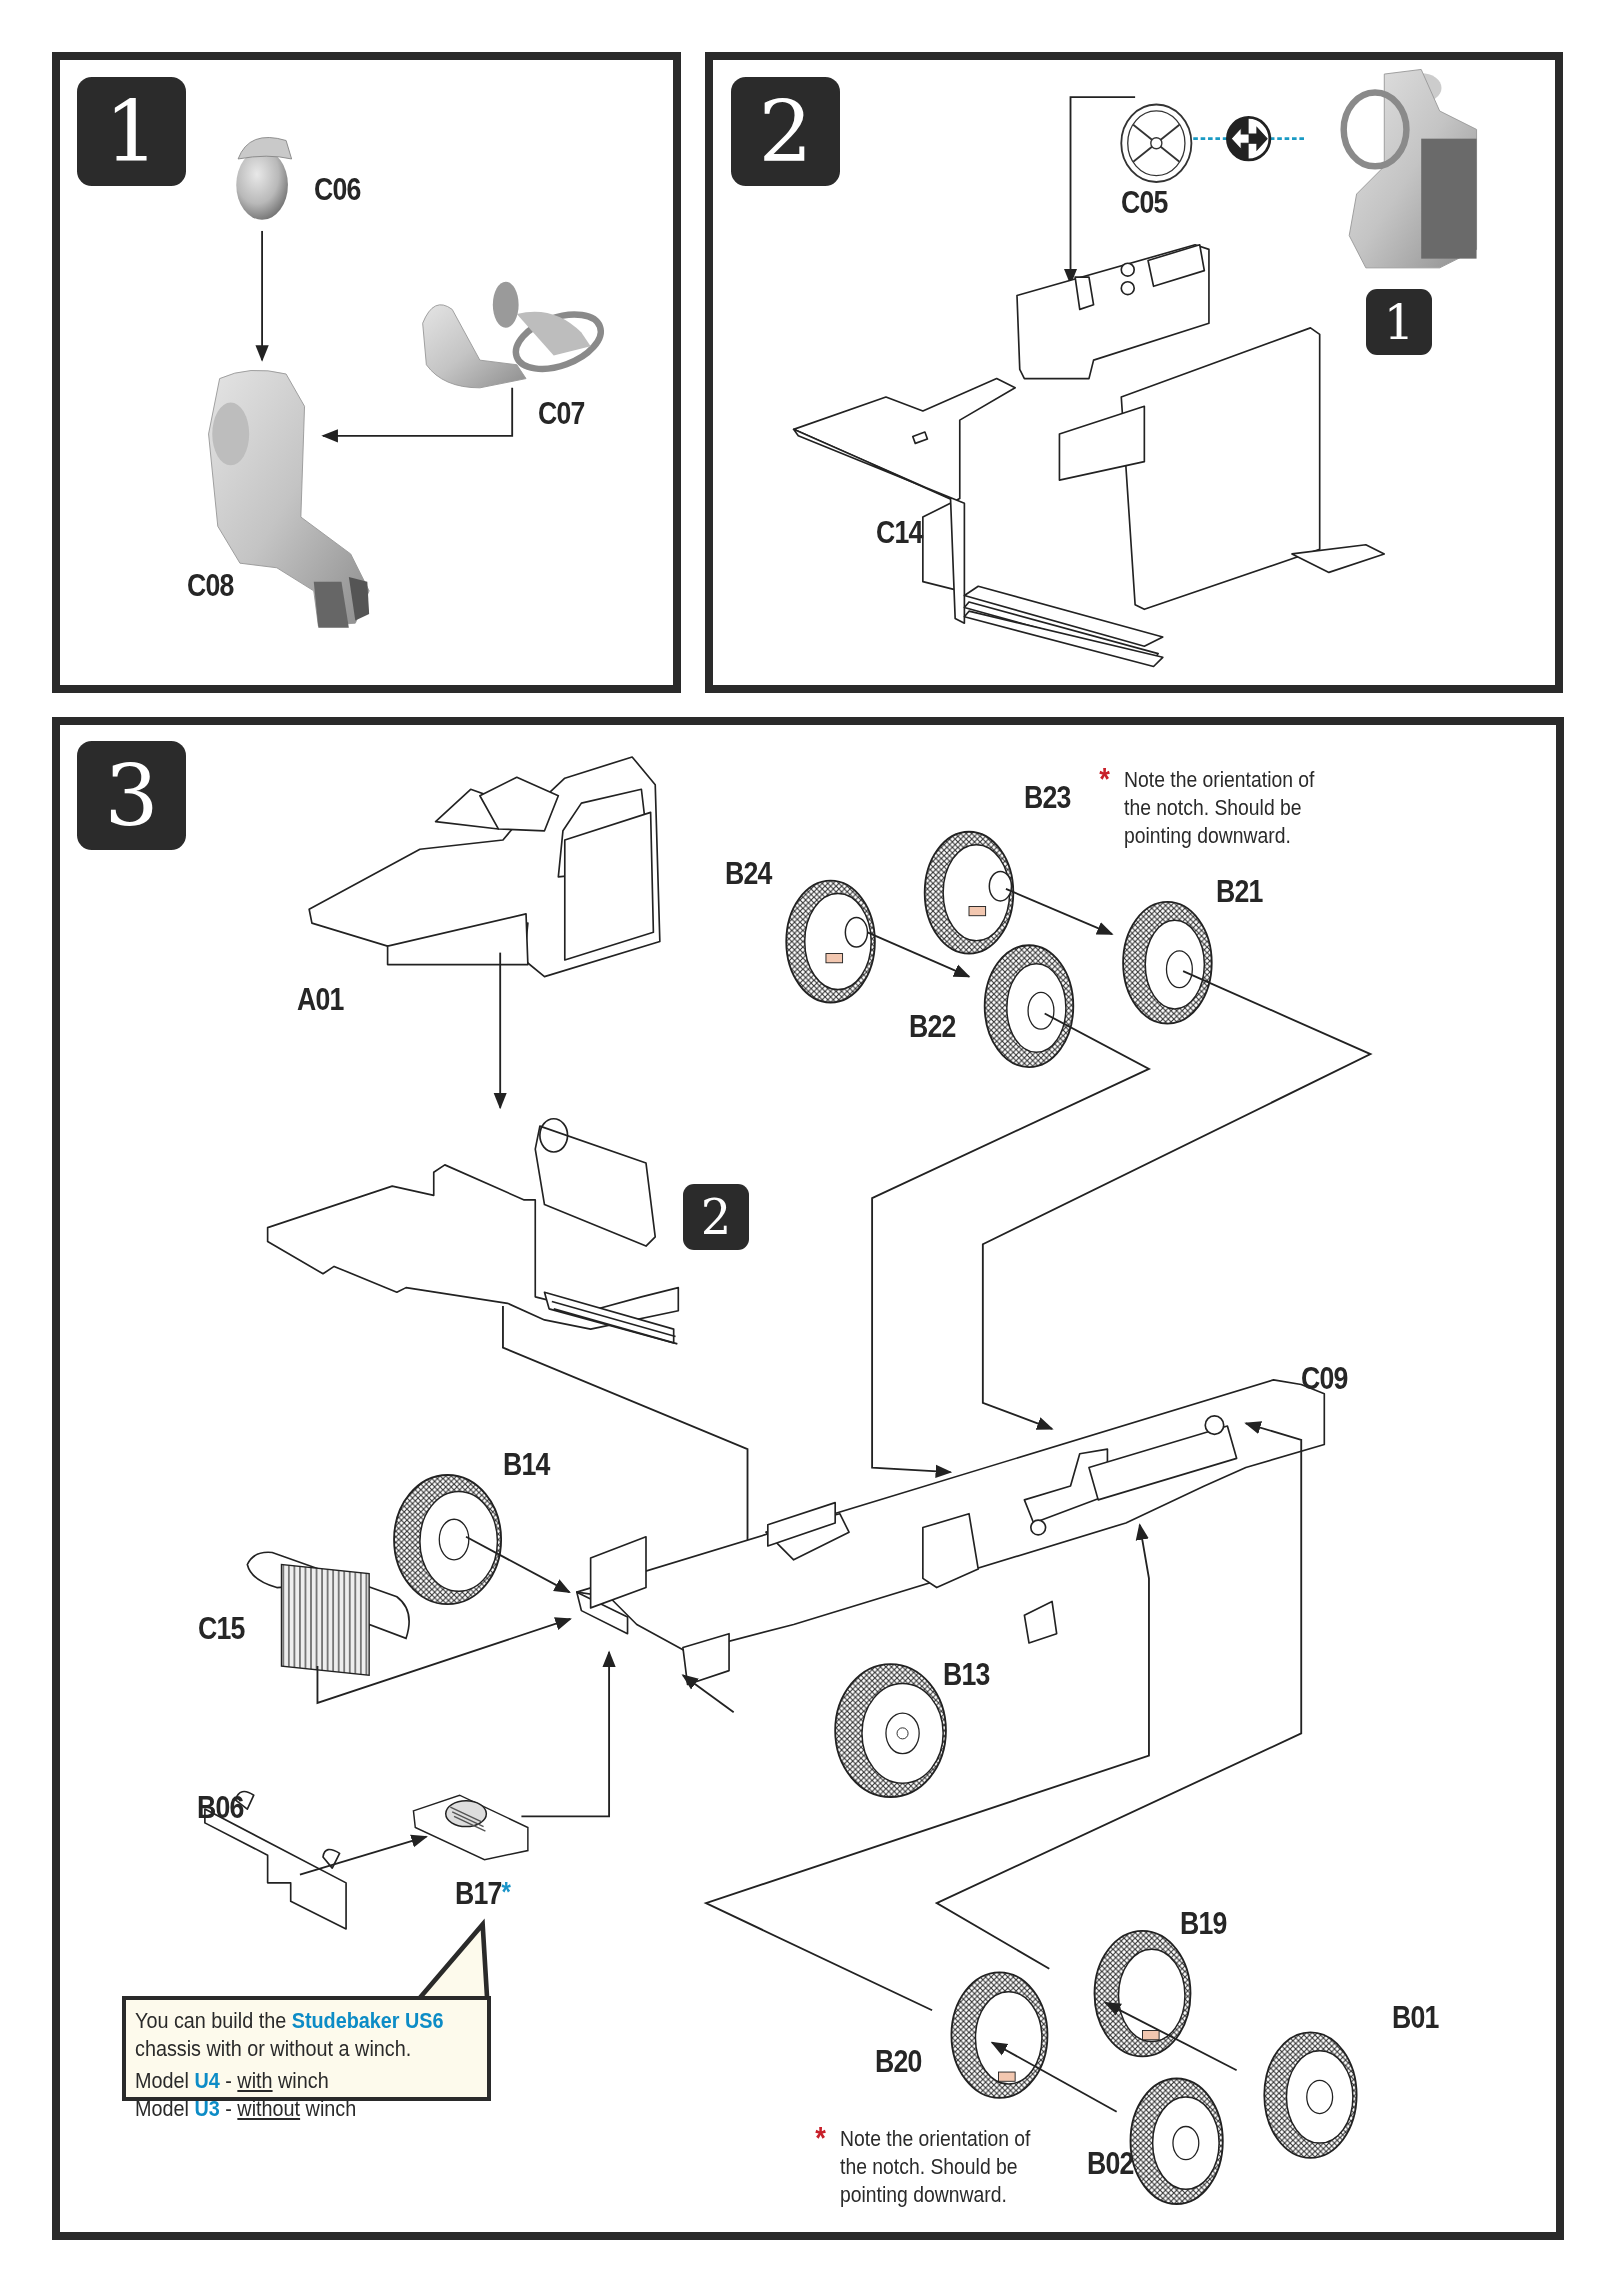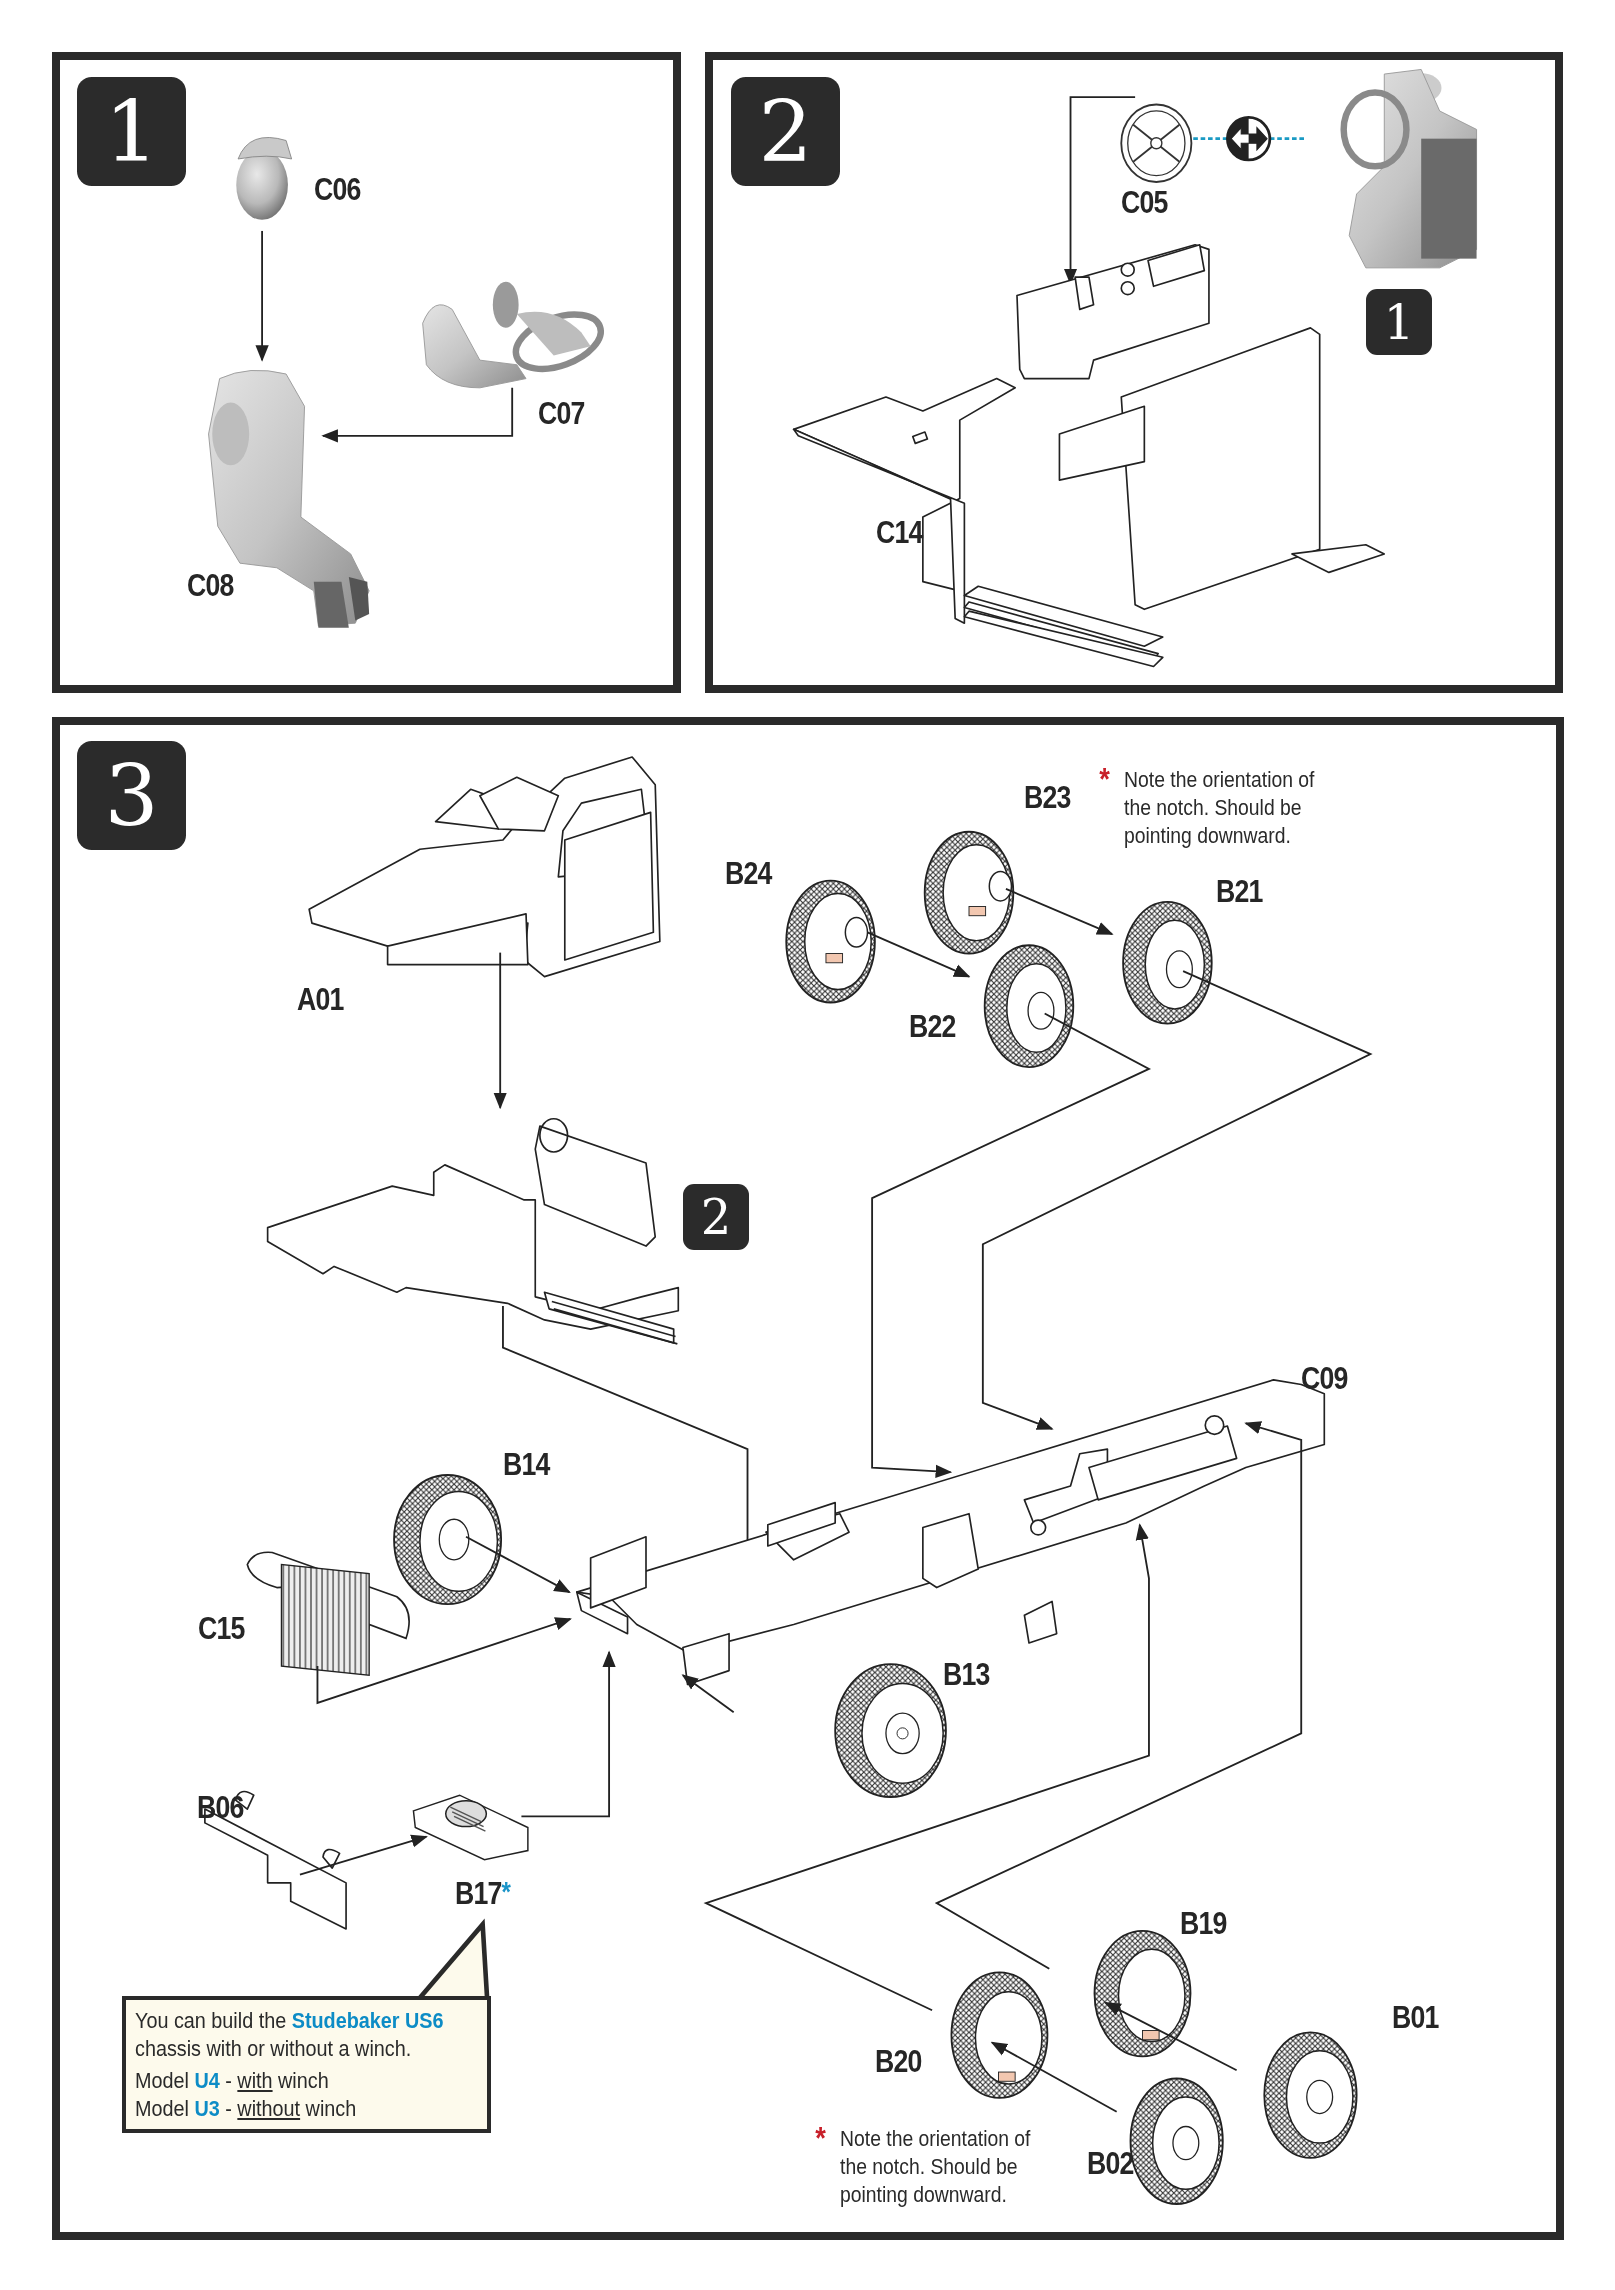--- a/index.html
+++ b/index.html
@@ -9,21 +9,21 @@
   #panel-2{left:705px;top:52px;width:858px;height:641px;}
   #panel-3{left:52px;top:717px;width:1512px;height:1523px;}
   .badge{position:absolute;background:#2b2b2b;color:#fff;border-radius:14.8px;display:flex;align-items:center;justify-content:center;font-family:"DejaVu Serif","Liberation Serif",serif;font-weight:normal;}
   .badge.big{width:109px;height:109px;font-size:85px;}
   .badge.small{width:66px;height:66px;font-size:48px;border-radius:11px;}
   .lbl{position:absolute;font-family:"Liberation Sans",sans-serif;font-weight:bold;font-size:31px;color:#262626;letter-spacing:-0.9px;transform:scaleX(0.86);transform-origin:left top;white-space:nowrap;}
   .lbl .star{color:#1a94c8;font-size:28px;vertical-align:top;}
   .note{position:absolute;font-family:"Liberation Sans",sans-serif;font-size:22px;line-height:28px;color:#2a2a2a;transform:scaleX(0.88);transform-origin:left top;white-space:nowrap;}
   .note .star{position:absolute;left:-28px;top:0;color:#c8202a;font-weight:bold;font-size:31px;}
   svg.layer{position:absolute;left:0;top:0;width:1615px;height:2291px;pointer-events:none;}
-  .callout{position:absolute;left:122px;top:1996px;width:369px;height:137px;background:#fdfaec;border:4.6px solid #2a2a2a;box-sizing:border-box;padding:7.4px 9.2px;font-size:22px;line-height:28px;color:#2a2a2a;}
+  .callout{position:absolute;left:122px;top:1996px;width:369px;height:105px;background:#fdfaec;border:4.6px solid #2a2a2a;box-sizing:border-box;padding:7.4px 9.2px;font-size:22px;line-height:28px;color:#2a2a2a;}
   .callout .t{transform:scaleX(0.9);transform-origin:left top;white-space:nowrap;}
   .callout .blue{color:#0d8cc6;font-weight:bold;}
   .callout u{text-decoration:underline;}
 </style>
 </head>
 <body>
 
 <div id="panel-1" class="panel"></div>
 <div class="badge big" style="left:77px;top:77px;">1</div>
 

